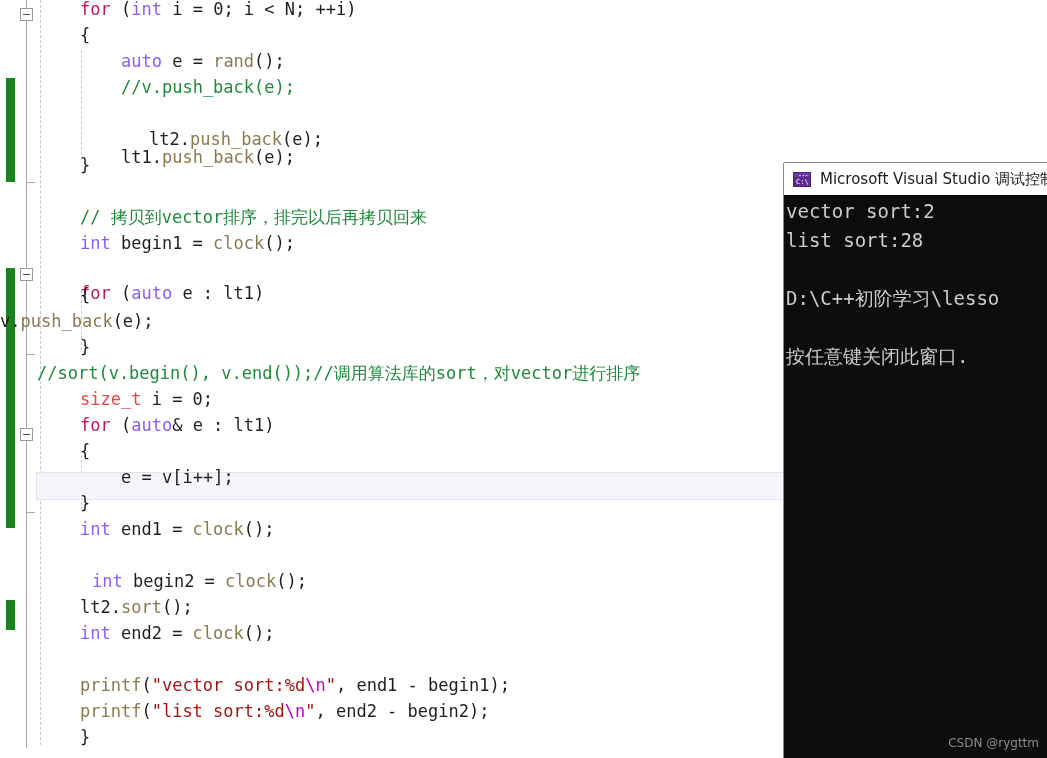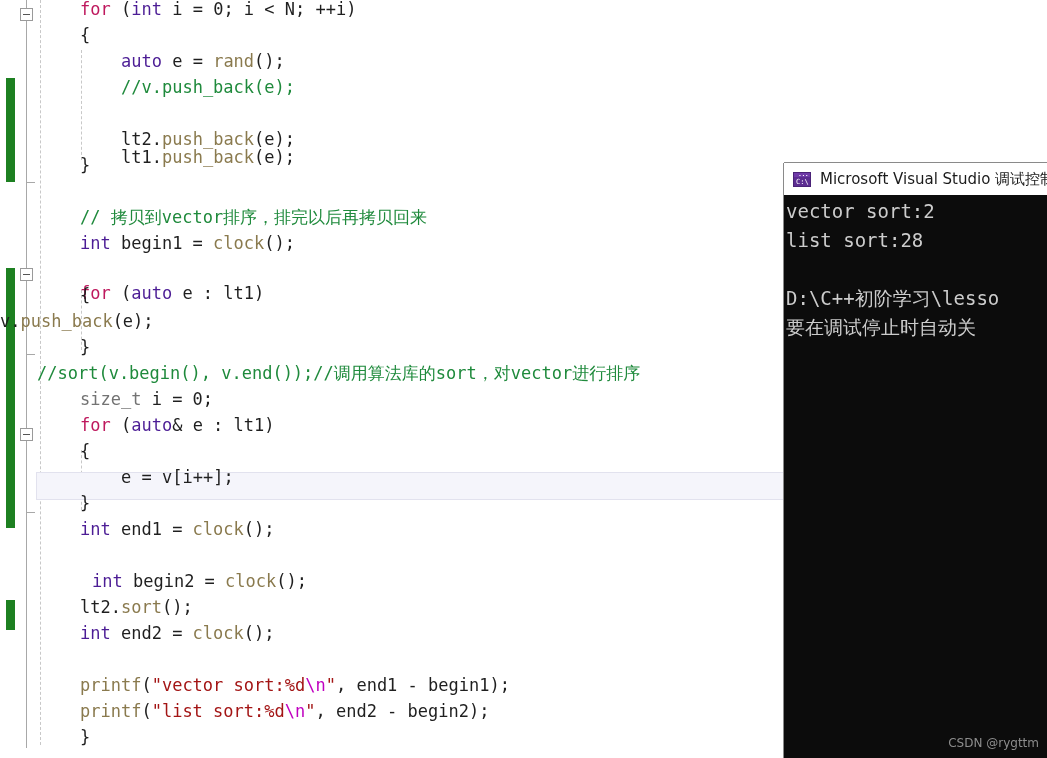--- a/index.html
+++ b/index.html
@@ -83,22 +83,22 @@
     font-family: "DejaVu Sans Mono", monospace;
     font-size: 17px;
     line-height: 26px;
     height: 26px;
     color: #000000;
     letter-spacing: 0px;
   }
 
   
   .kw      { color: #be185d; }  
-  .type    { color: #4c1d95; }  
-  .stype   { color: #737373; }  
+  .type    { color: #8b5cf6; }  
+  .stype   { color: #ef4444; }  
   .ident   { color: #1f1f1f; }
   .fn      { color: #8a7a4e; }  
   .cmt     { color: #1f8a3c; }  
   .str     { color: #a31515; }  
   .esc     { color: #c000c0; }  
   .punc    { color: #1f1f1f; }
   .num     { color: #1f1f1f; }
 
   
   #console-window {
@@ -216,21 +216,21 @@
     </div>
 
   <div class="current-line" id="current-line-box" style="left: 36px; top: 472px; width: 748px; height: 28px;"></div>
 
   <div id="code-lines">
       <div class="code-line" style="top: -4px; padding-left: 80px;"><span class="kw">for</span><span class="punc"> </span><span class="punc">(</span><span class="type">int</span><span class="ident"> i = </span><span class="num">0</span><span class="ident">; i &lt; N; ++i)</span></div>
       <div class="code-line" style="top: 22px; padding-left: 80px;"><span class="punc">{</span></div>
       <div class="code-line" style="top: 48px; padding-left: 121px;"><span class="type">auto</span><span class="ident"> e = </span><span class="fn">rand</span><span class="punc">();</span></div>
       <div class="code-line" style="top: 74px; padding-left: 121px;"><span class="cmt">//v.push_back(e);</span></div>
       <div class="code-line" style="top: 100px; padding-left: 121px; margin-top: 44px;"><span class="ident">lt1</span><span class="punc">.</span><span class="fn">push_back</span><span class="punc">(e);</span></div>
-      <div class="code-line" style="top: 126px; padding-left: 121px;"><span class="ident">lt2</span><span class="punc">.</span><span class="fn">push_back</span><span class="punc">(e);</span></div>
+      <div class="code-line" style="top: 126px; padding-left: 121px; margin-left: 28px;"><span class="ident">lt2</span><span class="punc">.</span><span class="fn">push_back</span><span class="punc">(e);</span></div>
       <div class="code-line" style="top: 152px; padding-left: 80px;"><span class="punc">}</span></div>
       <div class="code-line" style="top: 178px; padding-left: 80px;"></div>
       <div class="code-line" style="top: 204px; padding-left: 80px;"><span class="cmt">// 拷贝到vector排序，排完以后再拷贝回来</span></div>
       <div class="code-line" style="top: 230px; padding-left: 80px;"><span class="type">int</span><span class="ident"> begin1 = </span><span class="fn">clock</span><span class="punc">();</span></div>
       <div class="code-line" style="top: 256px; padding-left: 80px; margin-top: 24px;"><span class="kw">for</span><span class="punc"> (</span><span class="type">auto</span><span class="ident"> e : lt1)</span></div>
       <div class="code-line" style="top: 282px; padding-left: 80px;"><span class="punc">{</span></div>
       <div class="code-line" style="top: 308px; "><span class="ident">v</span><span class="punc">.</span><span class="fn">push_back</span><span class="punc">(e);</span></div>
       <div class="code-line" style="top: 334px; padding-left: 80px;"><span class="punc">}</span></div>
       <div class="code-line" style="top: 360px; padding-left: 37px;"><span class="cmt">//sort(v.begin(), v.end());//调用算法库的sort，对vector进行排序</span></div>
       <div class="code-line" style="top: 386px; padding-left: 80px;"><span class="stype">size_t</span><span class="ident"> i = </span><span class="num">0</span><span class="punc">;</span></div>
@@ -259,17 +259,17 @@
       <div class="prompt">C:\</div>
     </div>
     <div id="console-title-text">Microsoft Visual Studio 调试控制</div>
   </div>
 
   <div id="console-body">
       <div class="console-line" style="top: 2px;">vector sort:2</div>
       <div class="console-line" style="top: 31px;">list sort:28</div>
       <div class="console-line" style="top: 60px;"></div>
       <div class="console-line" style="top: 89px;">D:\C++初阶学习\lesso</div>
-      <div class="console-line" style="top: 118px;">要在调试停止时自动关</div>
+      <div class="console-line" style="top: 147px;">按任意键关闭此窗口.</div>
     </div>
 
   <div id="watermark">CSDN @rygttm</div>
 </div>
 
 </body></html>

